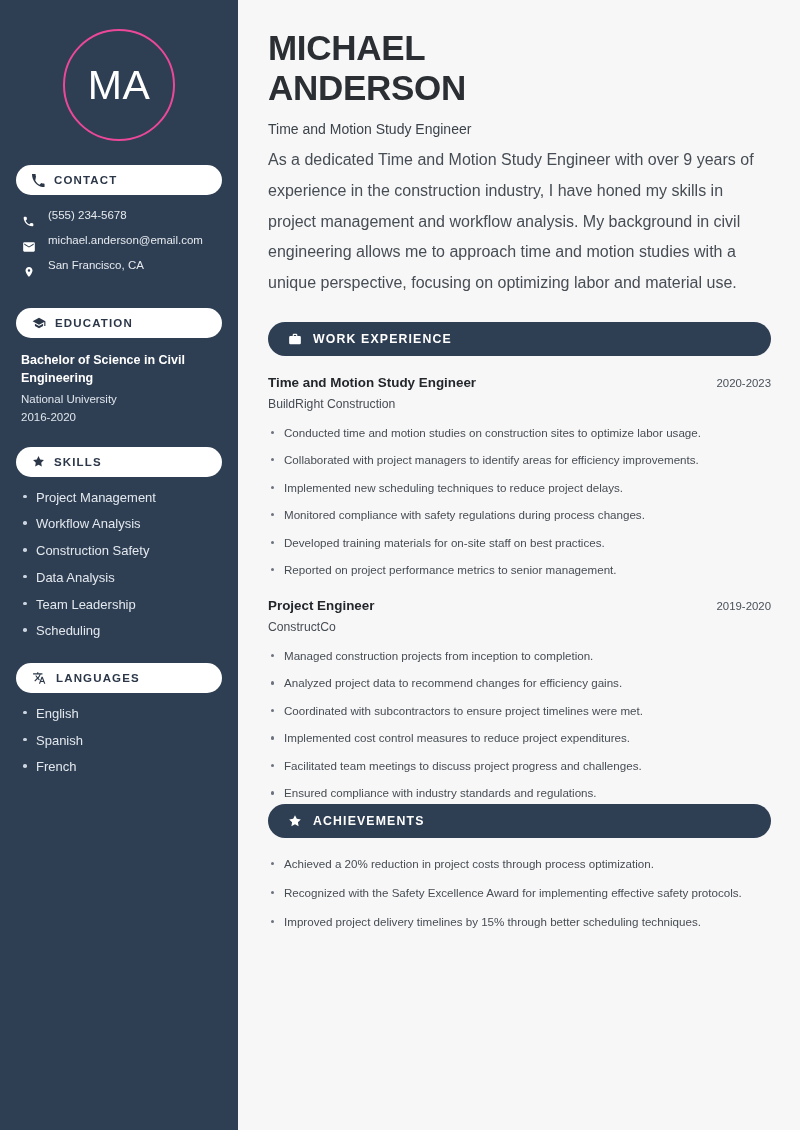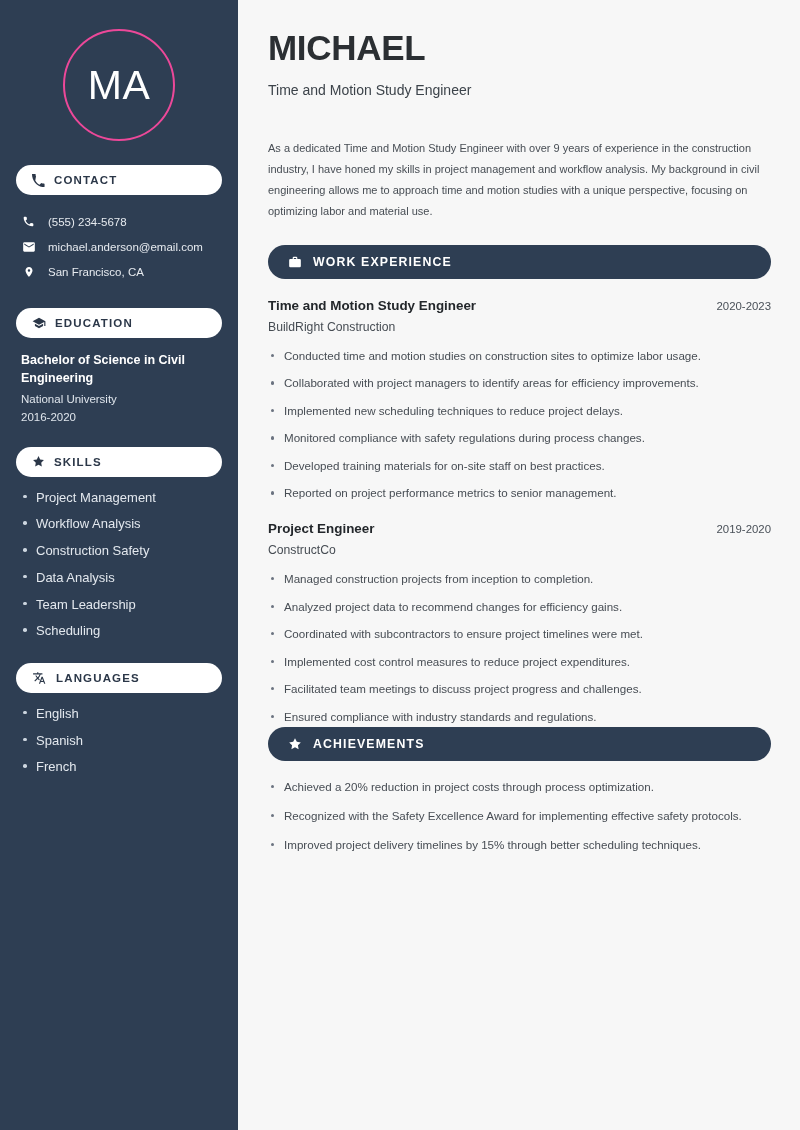--- a/index.html
+++ b/index.html
@@ -64,21 +64,20 @@
     font-size: 11.5px;
     font-weight: 700;
     letter-spacing: 1.15px;
   }
   .pill .ic { display: flex; align-items: center; }
   .pill .ic svg { display: block; }
 
   .contact-list { margin-top: 14px; }
   .contact-row {
     display: flex;
-    align-items: center;
     gap: 12px;
     min-height: 25px;
     font-size: 11.5px;
     color: #e6eaef;
     padding-left: 5px;
   }
   .contact-row .ic {
     width: 15px;
     display: flex;
     justify-content: center;
@@ -138,22 +137,22 @@
     line-height: 1.13;
     color: #2b2f33;
     letter-spacing: -0.3px;
   }
   .job-title {
     font-size: 14px;
     color: #3c434a;
     margin-top: 14px;
   }
   .summary {
-    margin-top: 40px;
-    font-size: 11px;
+    margin-top: 8px;
+    font-size: 16px;
     line-height: 1.92;
     color: #474d54;
     max-width: 498px;
   }
 
   .section-bar {
     background: #2e3e53;
     color: #ffffff;
     border-radius: 999px;
     height: 34px;
@@ -310,20 +309,21 @@
       <li>Spanish</li>
       <li>French</li>
     </ul>
 
   </aside>
 
   <main class="main">
 
     <h1 class="name">
       <span>MICHAEL</span><br>
+      <span>ANDERSON</span>
     </h1>
 
     <div class="job-title">Time and Motion Study Engineer</div>
 
     <p class="summary">As a dedicated Time and Motion Study Engineer with over 9 years of experience in the construction industry, I have honed my skills in project management and workflow analysis. My background in civil engineering allows me to approach time and motion studies with a unique perspective, focusing on optimizing labor and material use.</p>
 
     <div class="section-bar">
       <span class="ic">
         <svg width="14" height="14" viewBox="0 0 24 24" fill="#ffffff">
           <path d="M20 7h-4V5a2 2 0 0 0-2-2h-4a2 2 0 0 0-2 2v2H4a2 2 0 0 0-2 2v10a2 2 0 0 0 2 2h16a2 2 0 0 0 2-2V9a2 2 0 0 0-2-2zm-6 0h-4V5h4v2z"></path>

